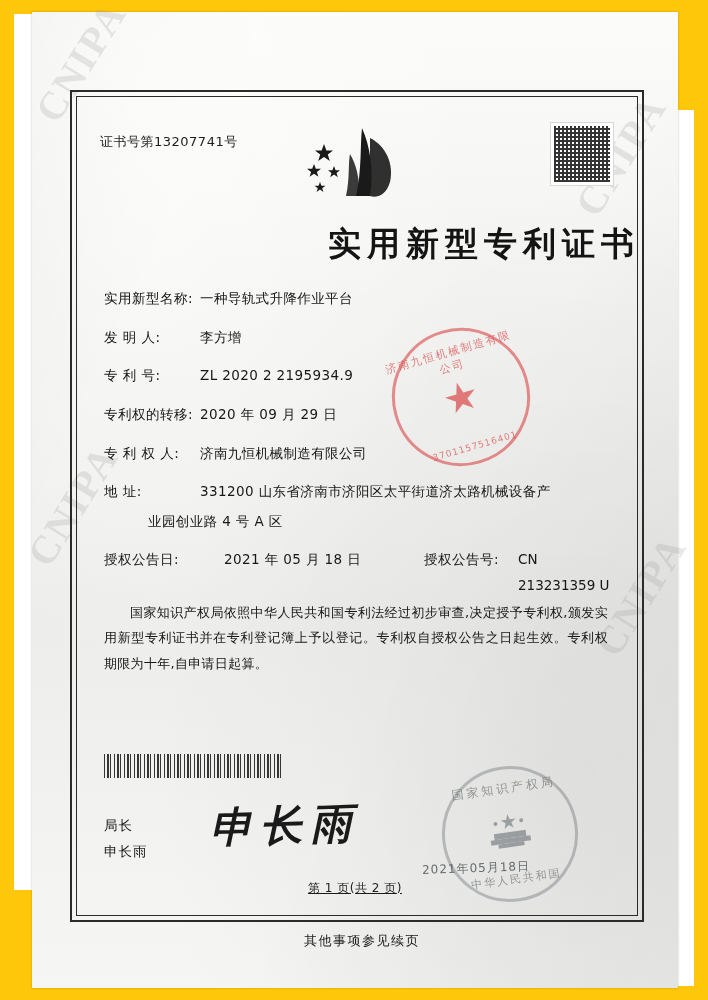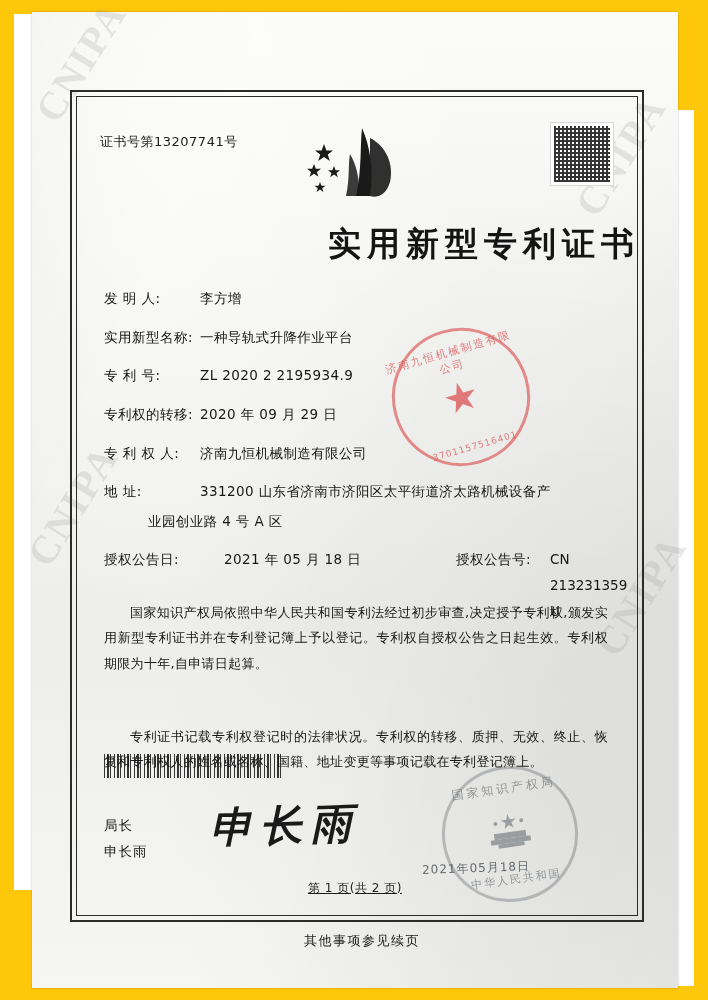--- a/index.html
+++ b/index.html
@@ -206,21 +206,20 @@
     margin-bottom: 13px;
   }
   .row.split .value {
     flex: 0 0 auto;
     width: 200px;
     margin-left: 24px;
   }
   .row.split .label2 {
     flex: 0 0 94px;
     letter-spacing: 0.5px;
-    margin-left: 32px;
   }
   .row.split .value2 {
     flex: 1 1 auto;
   }
 
   
   .paras {
     position: absolute;
     left: 34px;
     right: 32px;
@@ -420,26 +419,26 @@
           <polygon points="44,42 45.6,46.2 50,46.2 46.5,48.9 47.8,53.2 44,50.5 40.2,53.2 41.5,48.9 38,46.2 42.4,46.2"></polygon>
           <polygon points="30,58 31.4,61.8 35.4,61.8 32.2,64.2 33.4,68 30,65.6 26.6,68 27.8,64.2 24.6,61.8 28.6,61.8"></polygon>
         </g>
       </svg>
     </div>
 
     <div class="title">实用新型专利证书</div>
 
     <div class="fields">
       <div class="row">
+        <span class="label">实用新型名称:</span>
+        <span class="value">一种导轨式升降作业平台</span>
+      </div>
+      <div class="row">
         <span class="label">发 明 人:</span>
         <span class="value">李方增</span>
-      </div>
-      <div class="row">
-        <span class="label">实用新型名称:</span>
-        <span class="value">一种导轨式升降作业平台</span>
       </div>
       <div class="row">
         <span class="label">专 利 号:</span>
         <span class="value">ZL 2020 2 2195934.9</span>
       </div>
       <div class="row">
         <span class="label">专利权的转移:</span>
         <span class="value">2020 年 09 月 29 日</span>
       </div>
       <div class="row">
@@ -460,21 +459,20 @@
     </div>
 
     <div class="stamp-red">
       <div class="arc-top">济南九恒机械制造有限公司</div>
       <div class="star">★</div>
       <div class="arc-bottom">3701157516401</div>
     </div>
 
     <div class="paras">
       <div class="para">国家知识产权局依照中华人民共和国专利法经过初步审查,决定授予专利权,颁发实用新型专利证书并在专利登记簿上予以登记。专利权自授权公告之日起生效。专利权期限为十年,自申请日起算。</div>
-      <div class="para">专利证书记载专利权登记时的法律状况。专利权的转移、质押、无效、终止、恢复和专利权人的姓名或名称、国籍、地址变更等事项记载在专利登记簿上。</div>
     </div>
 
     <div class="barcode"></div>
 
     <div class="sig-label">
       <div>局长</div>
       <div>申长雨</div>
     </div>
     <div class="sig-script">申长雨</div>
 

